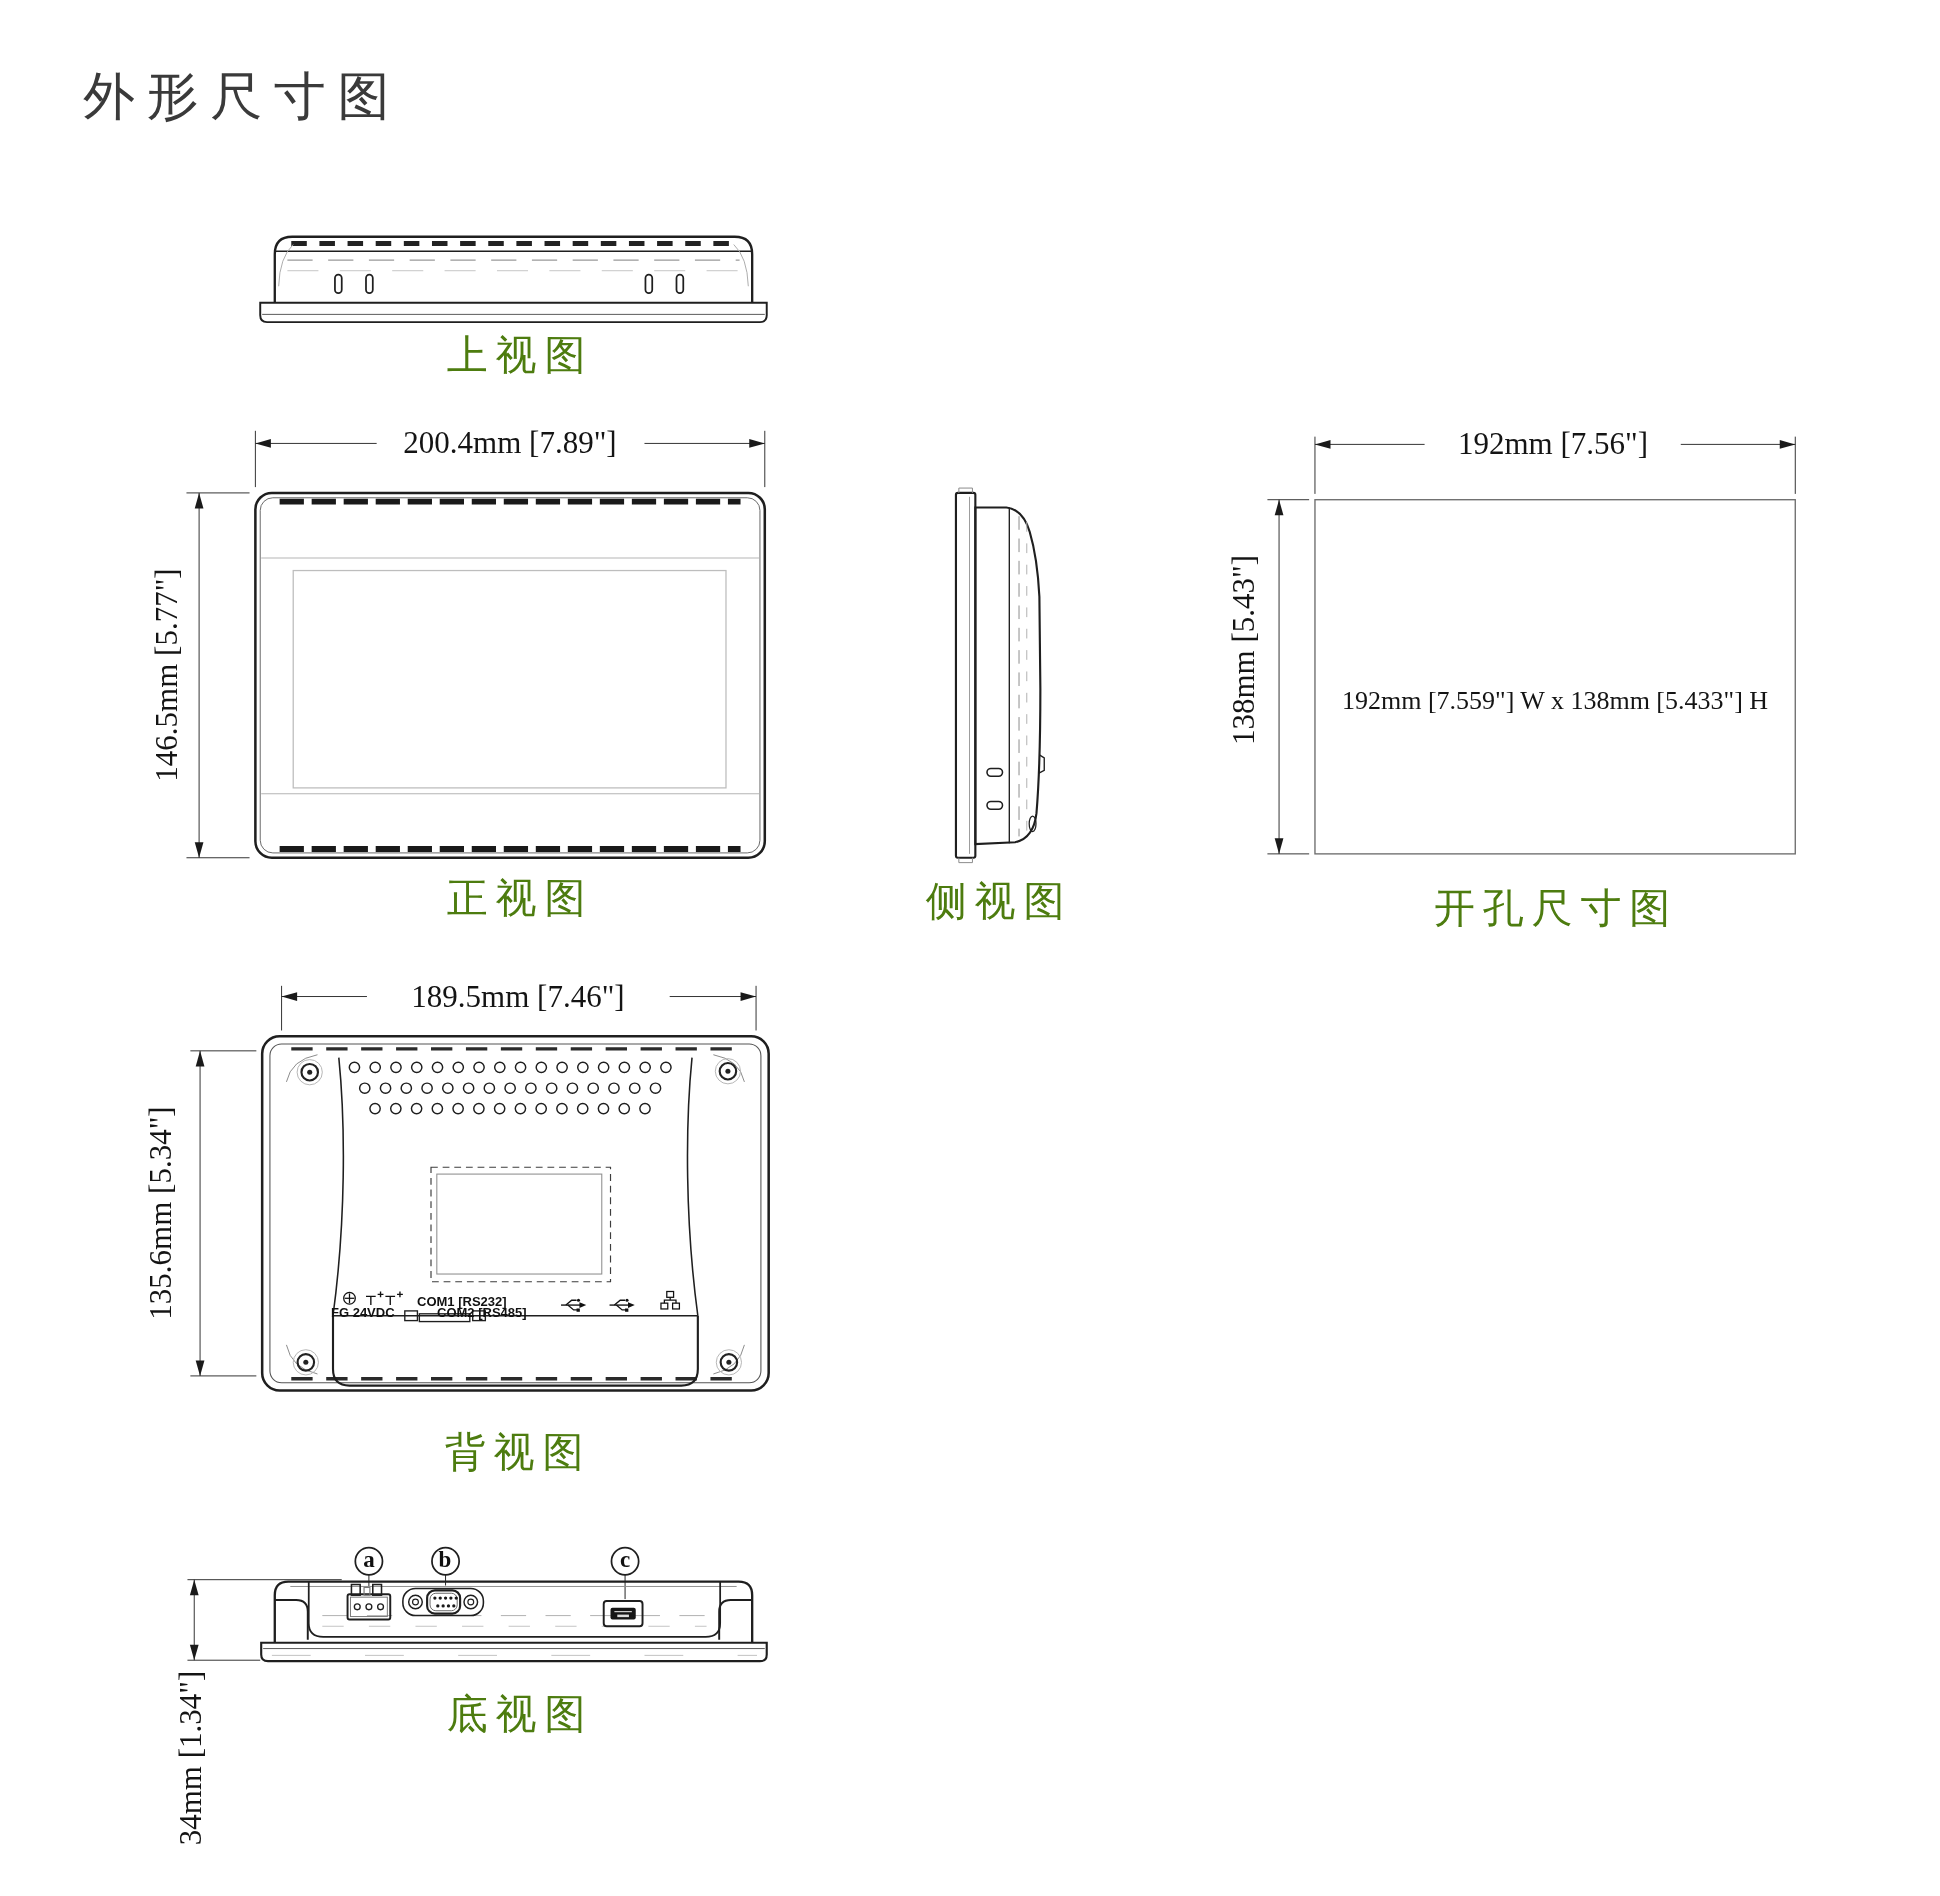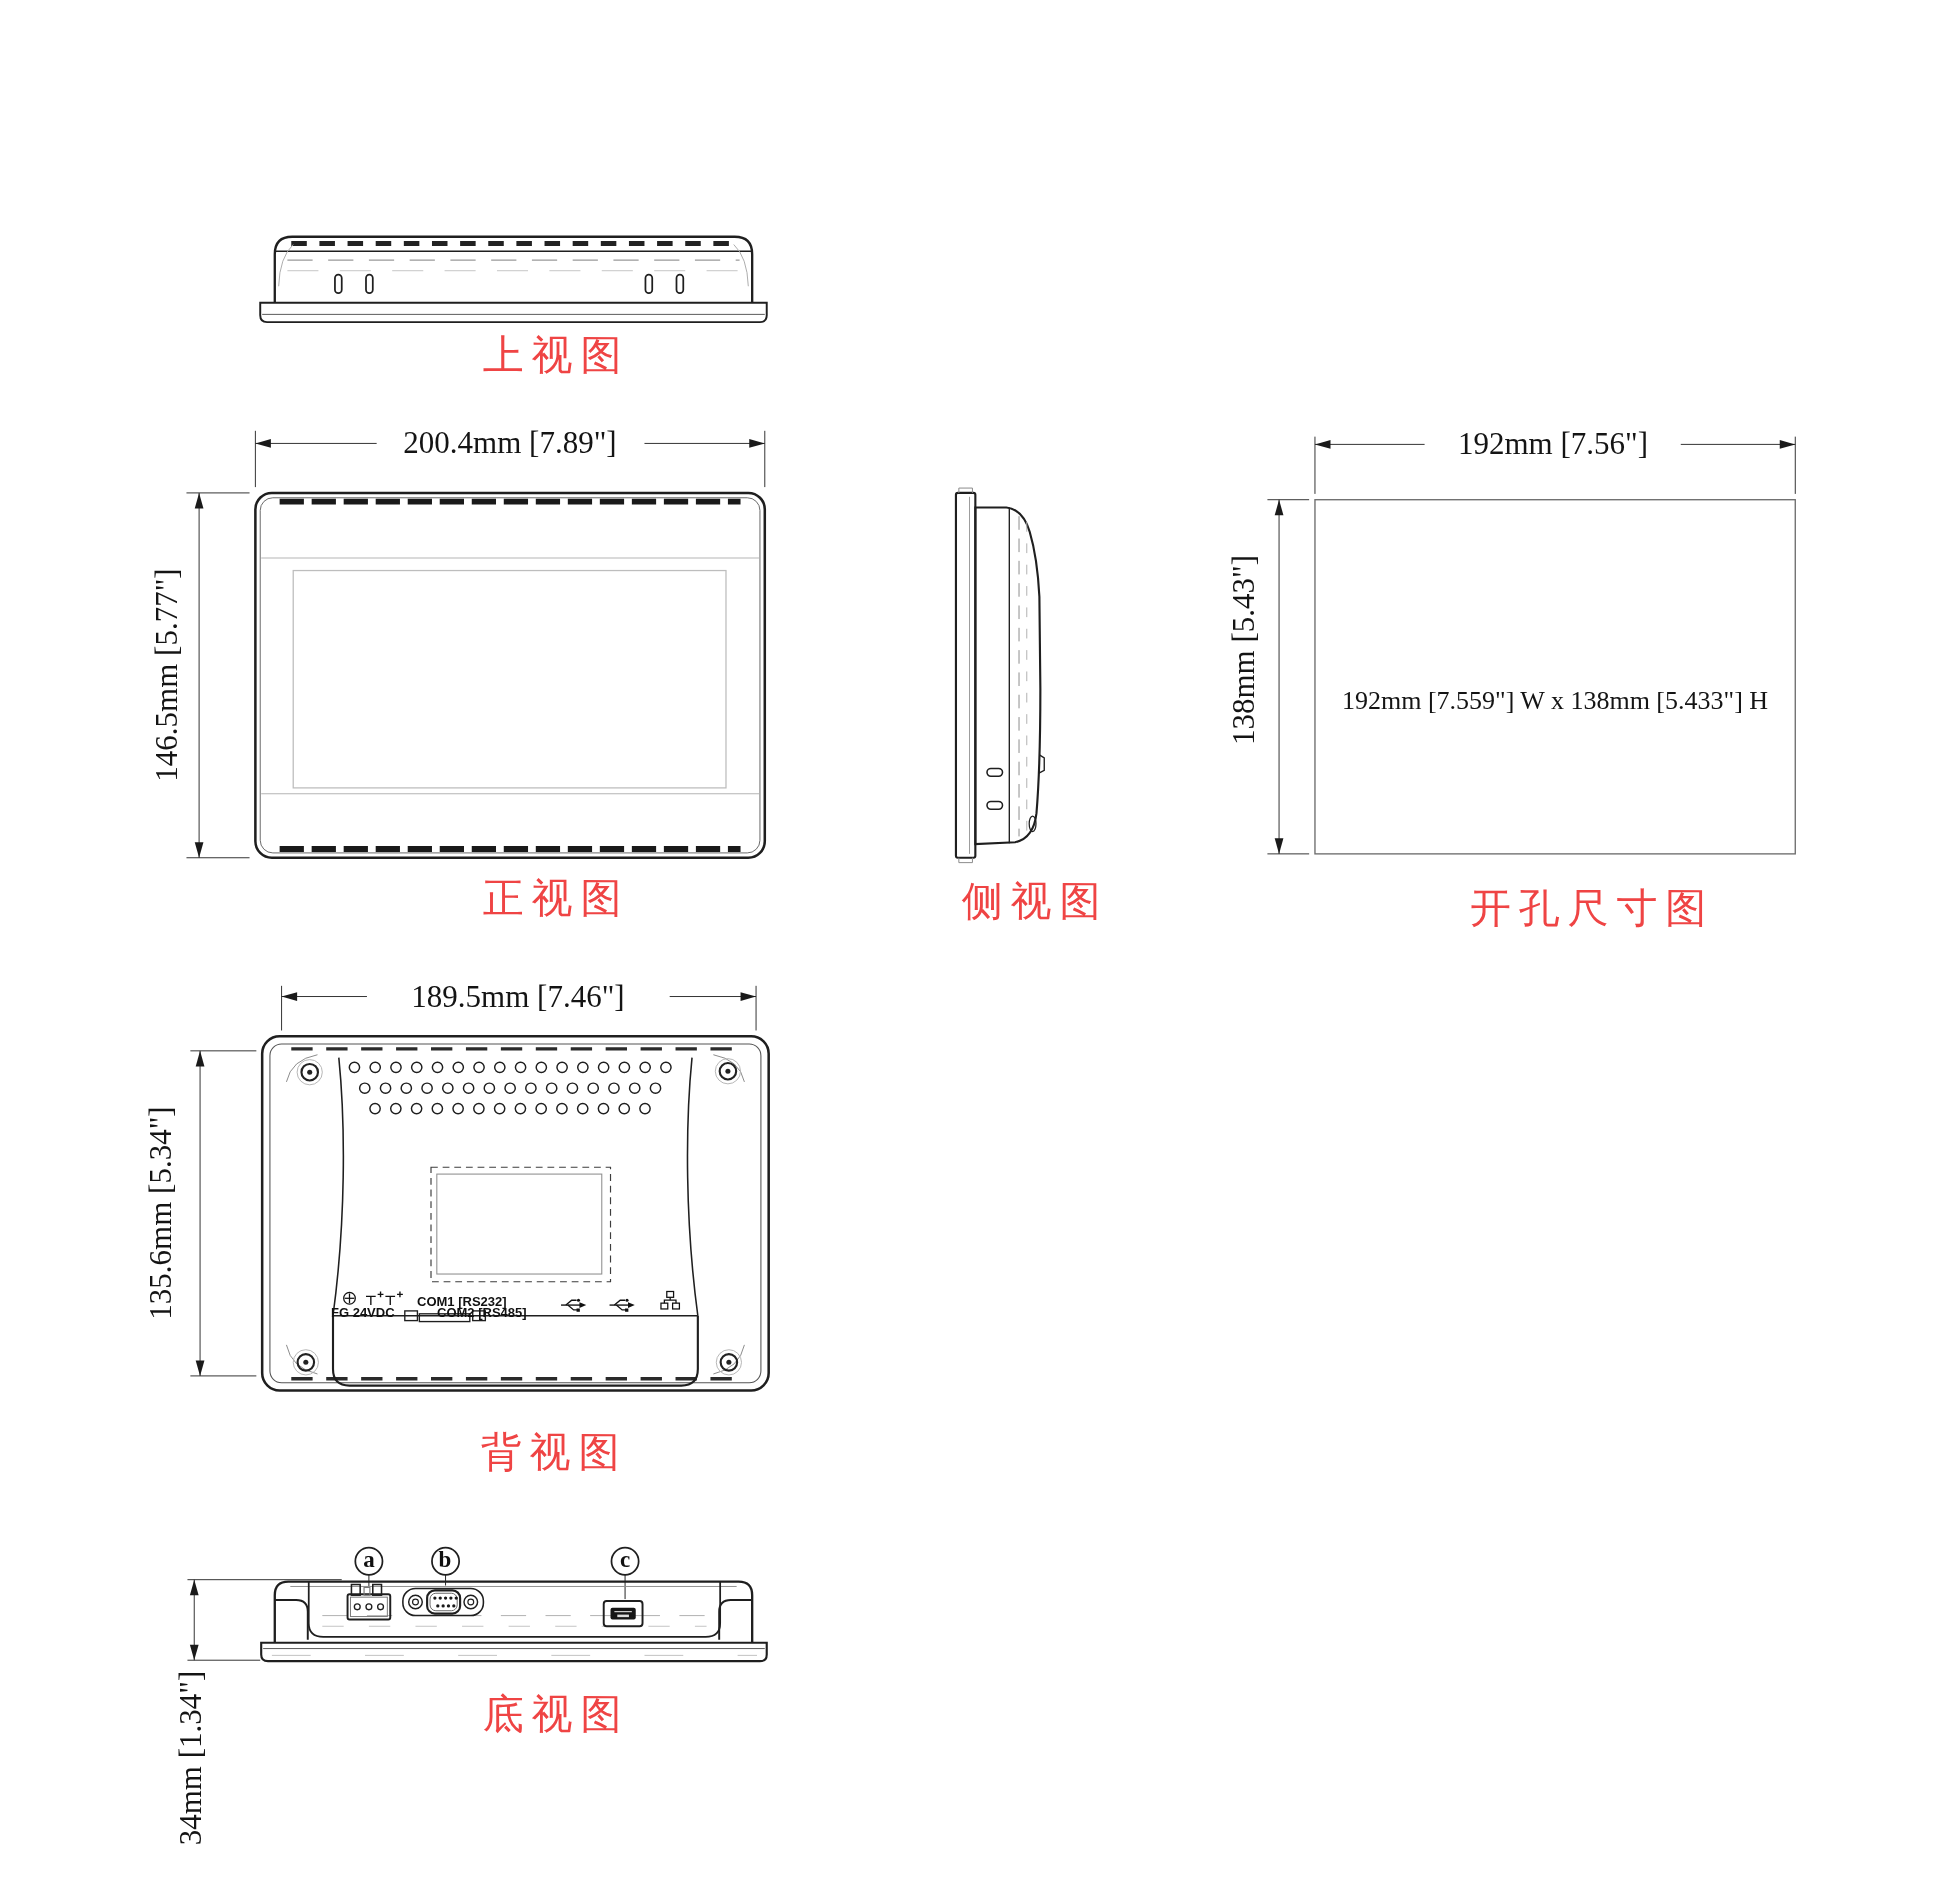--- a/index.html
+++ b/index.html
@@ -5,21 +5,21 @@
   html,body{margin:0;padding:0;background:#ffffff;}
   #canvas{position:relative;width:1941px;height:1896px;background:#ffffff;overflow:hidden;
           font-family:"Liberation Serif","DejaVu Serif",serif;color:#151515;}
   .abs{position:absolute;white-space:nowrap;}
   .center{transform:translate(-50%,-50%);}
   .vert{transform:translate(-50%,-50%) rotate(-90deg);}
   .page-title{font-family:"Liberation Sans","DejaVu Sans",sans-serif;font-size:52px;font-weight:500;
               letter-spacing:11.6px;color:#3a3a3a;}
   .dim{font-size:31px;color:#141414;}
   .note{font-size:26px;color:#141414;}
-  .vlabel{font-size:41px;letter-spacing:7.8px;color:#ef4444;margin-left:36px;}
+  .vlabel{font-size:41px;letter-spacing:7.8px;color:#4d7c0f;}
   .tiny{font-family:"Liberation Sans","DejaVu Sans",sans-serif;font-size:13px;font-weight:bold;
         letter-spacing:0;color:#111;}
   .callout-letter{font-size:23px;font-weight:bold;color:#111;}
   svg{position:absolute;left:0;top:0;}
 </style>
 </head>
 <body>
 
 <div id="canvas">
 
@@ -248,20 +248,21 @@
     </g>
     <g stroke="#2e2e2e" fill="none">
       <line x1="193" y1="1628" x2="352" y2="1628" stroke-width="1"></line>
       <line x1="193" y1="1711" x2="268" y2="1711" stroke-width="1"></line>
       <line x1="200" y1="1628" x2="200" y2="1711" stroke-width="1"></line>
       <polygon points="200,1628 195.5,1644 204.5,1644" fill="#1a1a1a" stroke="none"></polygon>
       <polygon points="200,1711 195.5,1695 204.5,1695" fill="#1a1a1a" stroke="none"></polygon>
     </g>
   </svg>
 
+  <div class="abs page-title" style="left:83px;top:62px;">外形尺寸图</div>
 
   <div class="abs center vlabel" style="left:520px;top:355px;">上视图</div>
   <div class="abs center vlabel" style="left:520px;top:898px;">正视图</div>
   <div class="abs center vlabel" style="left:999px;top:901px;">侧视图</div>
   <div class="abs center vlabel" style="left:1556px;top:908px;">开孔尺寸图</div>
   <div class="abs center vlabel" style="left:518px;top:1452px;">背视图</div>
   <div class="abs center vlabel" style="left:520px;top:1714px;">底视图</div>
 
   <div class="abs center dim" style="left:510px;top:443px;background:#fff;padding:0 7.8px;">200.4mm [7.89"]</div>
   <div class="abs vert dim" style="left:167px;top:675px;">146.5mm [5.77"]</div>

